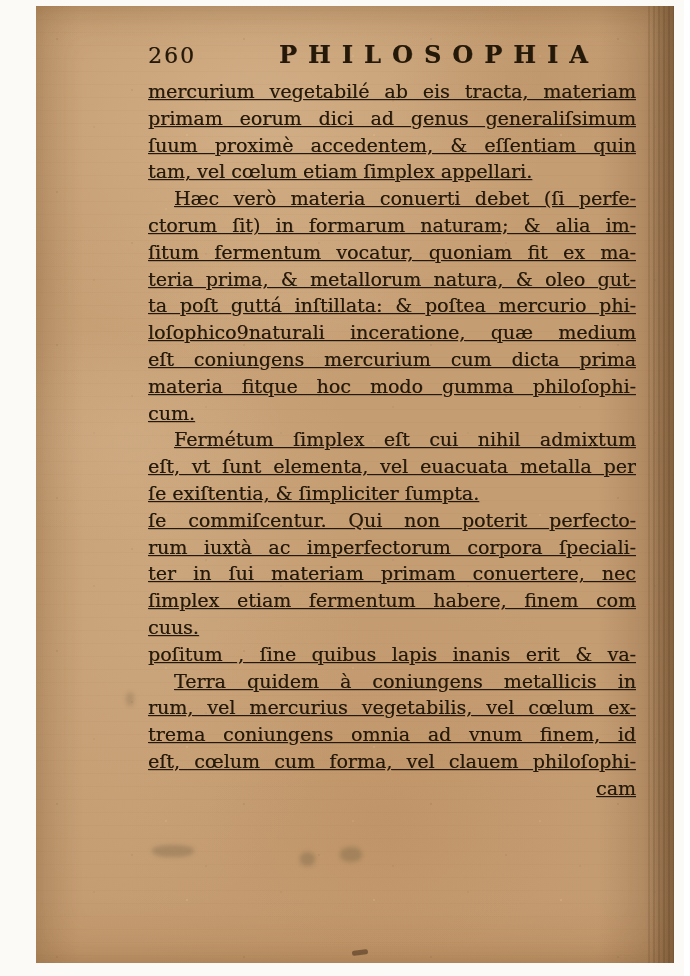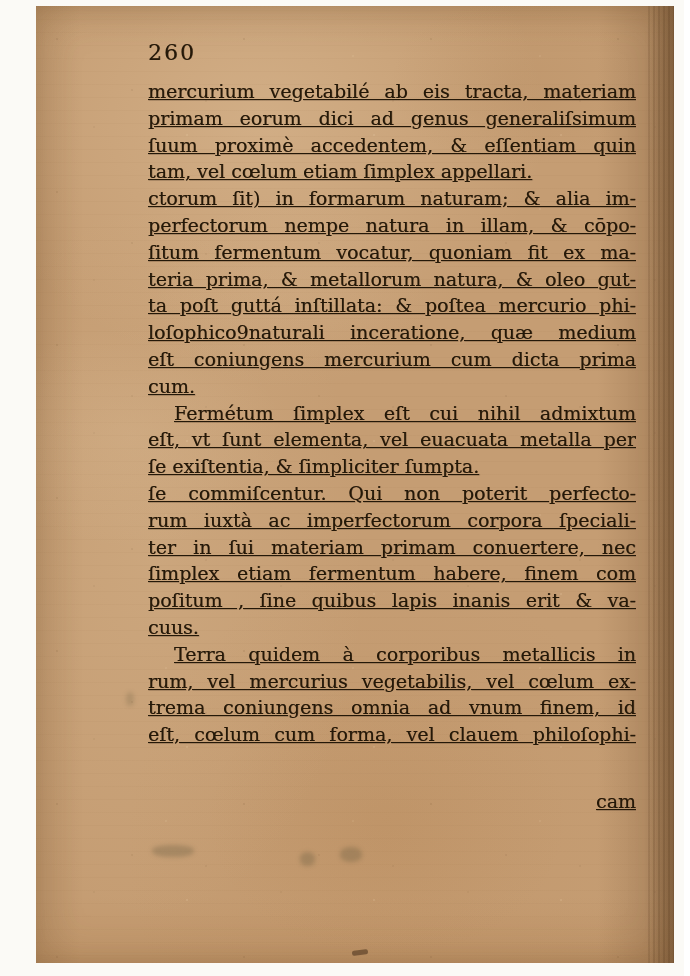--- a/index.html
+++ b/index.html
@@ -63,65 +63,67 @@
   }
   .body{font-size:19px;}
   .line{
     height:26.8px;line-height:26.8px;
     text-align:justify;text-align-last:justify;
     overflow:hidden;
     text-decoration:underline;
   }
   .line.indent{text-indent:26px;}
   .line.left{text-align-last:left;}
-  .line.right{text-align-last:right;margin-top:40px;}
+  .line.right{text-align-last:right;}
   .ghost{position:absolute;z-index:2;background:rgba(96,86,58,.30);filter:blur(2px);border-radius:45%;pointer-events:none;}
   .g1{left:116px;top:839px;width:42px;height:12px;}
   .g2{left:264px;top:846px;width:15px;height:14px;}
   .g3{left:304px;top:841px;width:22px;height:15px;}
   .g4{left:90px;top:686px;width:8px;height:14px;background:rgba(96,86,58,.22);}
   .stain{
     position:absolute;z-index:2;left:316px;top:944px;width:16px;height:5px;
     background:rgba(70,45,25,.55);border-radius:2px;transform:rotate(-8deg);pointer-events:none;
   }
 </style>
 </head>
 <body>
 
 <div class="scan">
   <div class="page">
     <div class="edge-right"></div>
 
     <div class="text-block">
       <div class="header">
         <span class="pagenum">260</span>
+        <span class="running-title">PHILOSOPHIA</span>
       </div>
       <div class="body" id="body-lines">
           <div class="line">mercurium vegetabilé ab eis tracta, materiam</div>
           <div class="line">primam eorum dici ad genus generaliſsimum</div>
           <div class="line">ſuum proximè accedentem, &amp; eſſentiam quin</div>
           <div class="line left">tam, vel cœlum etiam ſimplex appellari.</div>
+          <div class="line indent">Hæc verò materia conuerti debet (ſi perfe-</div>
           <div class="line">ctorum ſit) in formarum naturam; &amp; alia im-</div>
-          <div class="line">perfectorum nempe natura in illam, &amp; cōpo-</div>
           <div class="line">ſitum fermentum vocatur, quoniam fit ex ma-</div>
           <div class="line">teria prima, &amp; metallorum natura, &amp; oleo gut-</div>
           <div class="line">ta poſt guttá inſtillata: &amp; poſtea mercurio phi-</div>
           <div class="line">loſophico9naturali inceratione, quæ medium</div>
           <div class="line">eſt coniungens mercurium cum dicta prima</div>
+          <div class="line">materia fitque hoc modo gumma philoſophi-</div>
           <div class="line left">cum.</div>
           <div class="line indent">Fermétum ſimplex eſt cui nihil admixtum</div>
           <div class="line">eſt, vt ſunt elementa, vel euacuata metalla per</div>
           <div class="line left">ſe exiſtentia, &amp; ſimpliciter ſumpta.</div>
           <div class="line">ſe commiſcentur. Qui non poterit perfecto-</div>
           <div class="line">rum iuxtà ac imperfectorum corpora ſpeciali-</div>
           <div class="line">ter in ſui materiam primam conuertere, nec</div>
           <div class="line">ſimplex etiam fermentum habere, finem com</div>
+          <div class="line left">cuus.</div>
           <div class="line">poſitum , ſine quibus lapis inanis erit &amp; va-</div>
-          <div class="line left">cuus.</div>
-          <div class="line indent">Terra quidem à corporibus metallicis in</div>
+          <div class="line indent">Terra quidem à coniungens metallicis in</div>
           <div class="line">rum, vel mercurius vegetabilis, vel cœlum ex-</div>
           <div class="line">trema coniungens omnia ad vnum finem, id</div>
           <div class="line">eſt, cœlum cum forma, vel clauem philoſophi-</div>
           <div class="line right">cam</div>
         </div>
     </div>
 
     <div class="ghost g1"></div>
     <div class="ghost g2"></div>
     <div class="ghost g3"></div>

